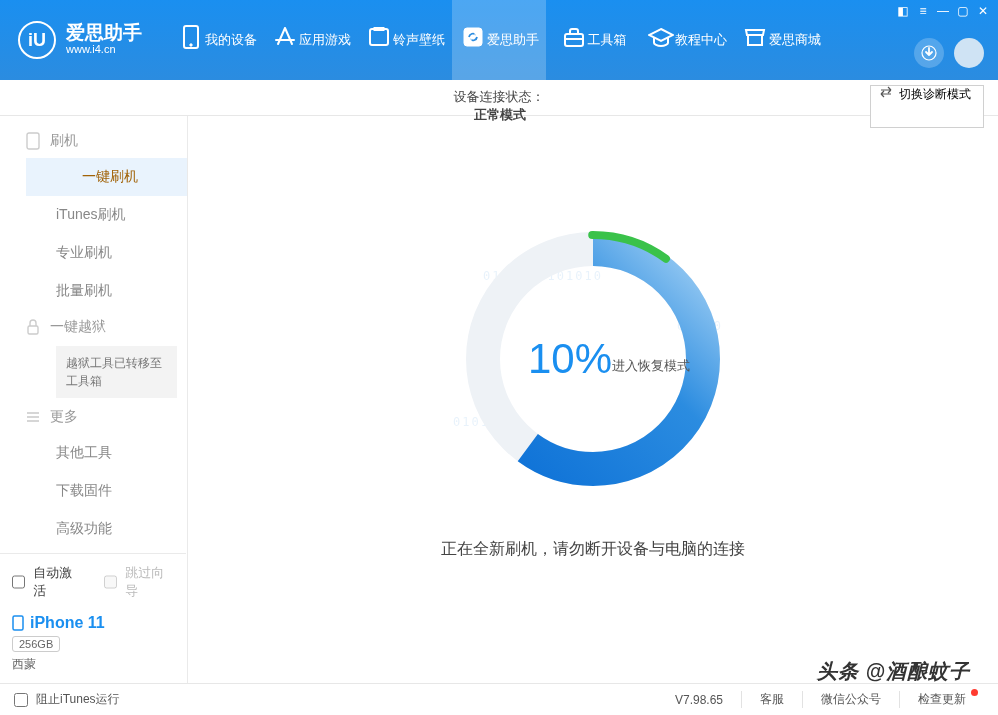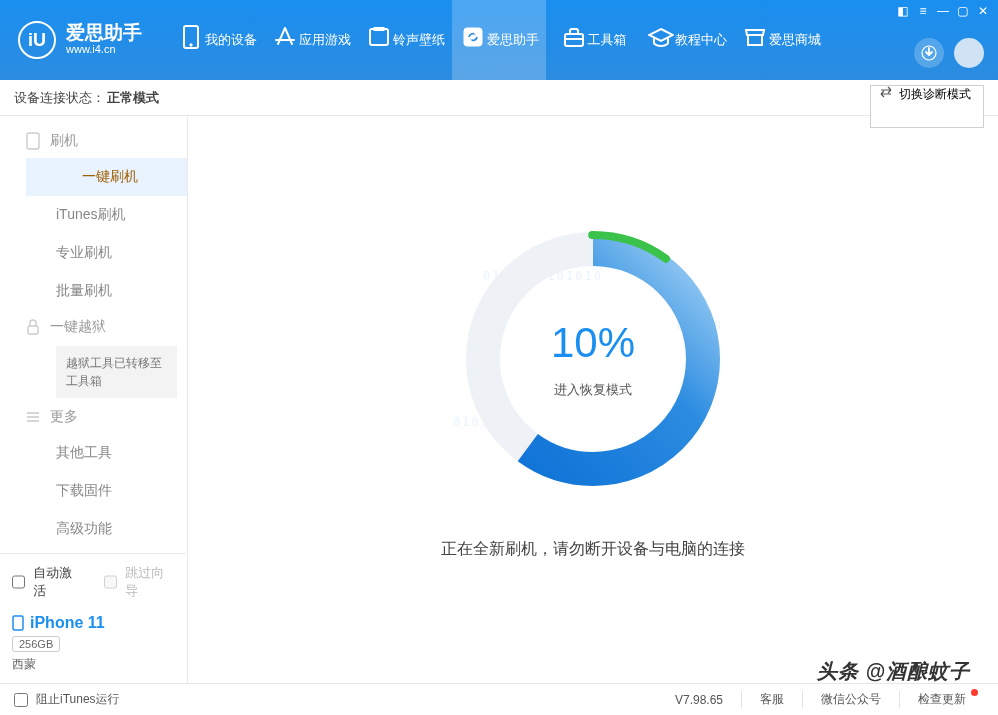--- a/index.html
+++ b/index.html
@@ -19,21 +19,21 @@
 .nav-icon svg { fill: #fff; stroke: #fff; }
 
 .titlebar-ctl { position: absolute; top: 3px; right: 6px; display: flex; gap: 2px; }
 .tb-btn { width: 18px; height: 16px; display: flex; align-items: center; justify-content: center; cursor: pointer; color: #fff; font-size: 12px; }
 
 .right-circles { position: absolute; top: 38px; right: 14px; display: flex; gap: 10px; }
 .circle-btn { width: 30px; height: 30px; border-radius: 50%; background: rgba(255,255,255,0.22); display: flex; align-items: center; justify-content: center; cursor: pointer; }
 .circle-btn.solid { background: #cfe3f4; }
 
 
-.subbar { height: 36px; border-bottom: 1px solid #e7e7e7; display: flex; align-items: center; padding: 0 14px; font-size: 13px; color: #444; position: relative; }
+.subbar { height: 36px; border-bottom: 1px solid #e7e7e7; display: flex; align-items: center; padding: 8px 14px; font-size: 13px; color: #444; position: relative; flex-direction: column; }
 .subbar .status-val { font-weight: 700; margin-left: 2px; }
 .switch-btn { position: absolute; right: 14px; top: 5px; border: 1px solid #d0d0d0; background: #fff; height: 43px; padding: 0 12px 0 8px; font-size: 12px; cursor: pointer; display: flex; gap: 6px; }
 .switch-btn svg { stroke: #555; }
 
 
 .body { display: flex; height: calc(715px - 80px - 36px - 32px); }
 .sidebar { width: 188px; border-right: 1px solid #eaeaea; padding-top: 8px; font-size: 14px; color: #888; position: relative; }
 .side-head { display: flex; align-items: center; gap: 10px; padding: 8px 0 8px 26px; color: #999; }
 .side-head svg { stroke: #ccc; fill: none; }
 .side-item { padding: 10px 0 10px 56px; cursor: pointer; }
@@ -46,21 +46,21 @@
 input[type=checkbox] { width: 14px; height: 14px; }
 .dev-row { padding: 4px 12px 10px; }
 .dev-name { color: #1a8ff0; font-weight: 700; font-size: 16px; display: flex; align-items: center; gap: 6px; }
 .dev-badge { display: inline-block; border: 1px solid #ccc; border-radius: 3px; font-size: 11px; padding: 1px 6px; color: #666; margin-top: 4px; }
 .dev-user { font-size: 12px; color: #666; margin-top: 4px; }
 
 
 .main { flex: 1; position: relative; display: flex; flex-direction: column; align-items: center; justify-content: center; }
 .progress-wrap { position: relative; width: 280px; height: 280px; margin-top: -20px; }
 .ring-svg { transform: rotate(-90deg); }
-.center-txt { position: absolute; top: 0; left: 0; width: 100%; height: 100%; display: flex; flex-direction: column; align-items: center; justify-content: center; }
+.center-txt { position: absolute; top: 0; left: 16px; width: 100%; height: 100%; display: flex; flex-direction: row; align-items: center; justify-content: center; }
 .pct { font-size: 42px; font-weight: 500; color: #1a8ff0; }
 .pct-sub { font-size: 13px; color: #555; margin-top: 14px; }
 .deco { position: absolute; font-family: monospace; color: rgba(30,130,220,0.10); font-size: 12px; letter-spacing: 2px; user-select: none; }
 .deco.d1 { top: 50px; left: 30px; }
 .deco.d2 { top: 100px; right: 10px; }
 .deco.d3 { bottom: 70px; left: 0; }
 .hint { margin-top: 40px; font-size: 16px; color: #444; }
 
 
 .footer { height: 32px; border-top: 1px solid #e7e7e7; display: flex; align-items: center; padding: 0 14px; font-size: 12px; color: #555; }

